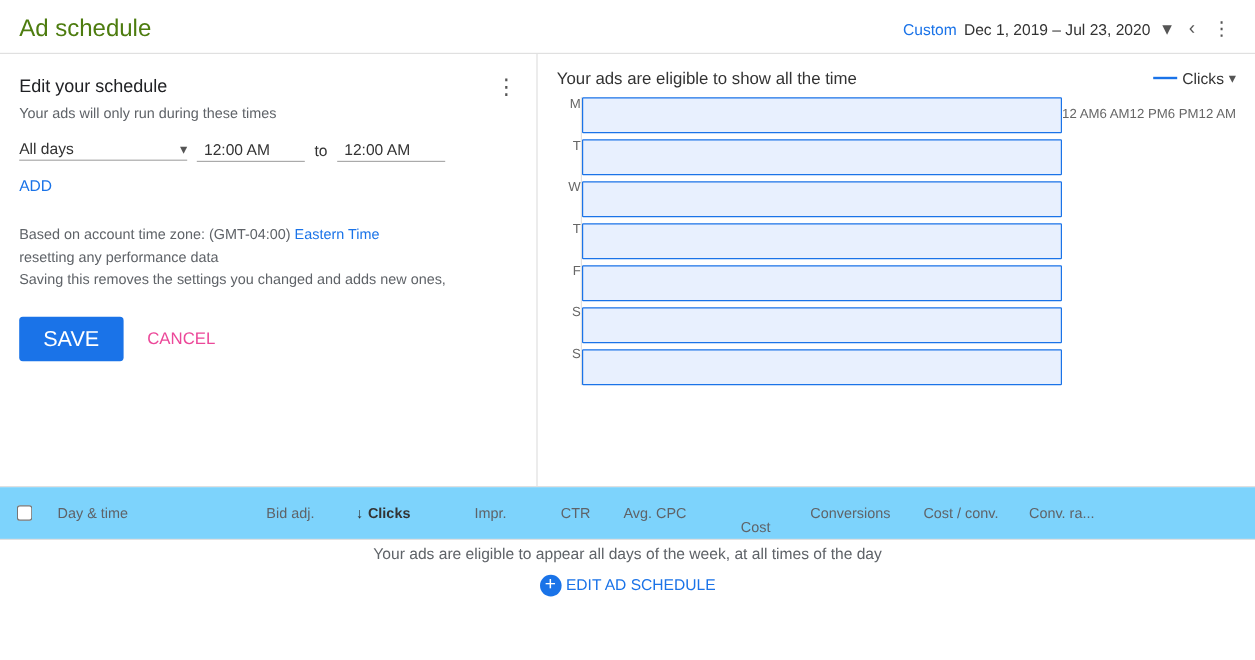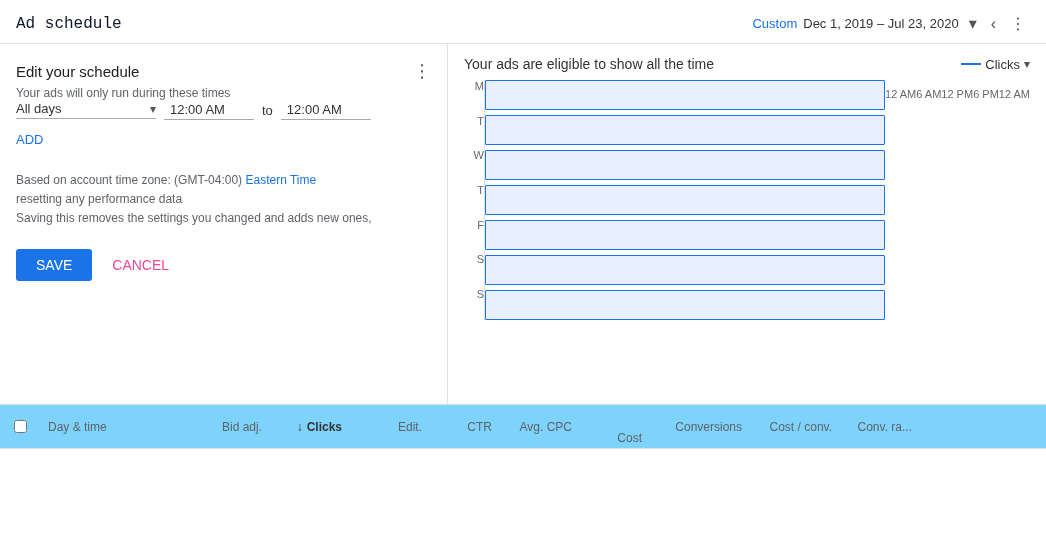--- a/index.html
+++ b/index.html
@@ -15,24 +15,23 @@
 
     
     .top-header {
       display: flex;
       align-items: center;
       justify-content: space-between;
       padding: 12px 16px 8px 16px;
       border-bottom: 1px solid #e0e0e0;
     }
     .page-title {
-      font-size: 16px;
+      font-size: 20px;
       font-weight: 400;
-      color: #0f172a;
-      font-family: Liberation Mono, monospace;
+      color: #4d7c0f;
     }
     .date-range-area {
       display: flex;
       align-items: center;
       gap: 6px;
     }
     .date-range-label {
       color: #1a73e8;
       font-size: 13px;
     }
@@ -74,20 +73,21 @@
       color: #202124;
     }
     .three-dot-icon {
       font-size: 18px;
       color: #555;
       cursor: pointer;
     }
     .subtitle {
       font-size: 12px;
       color: #5f6368;
+      margin-bottom: 14px;
     }
     .schedule-row {
       display: flex;
       align-items: center;
       gap: 8px;
       margin-bottom: 12px;
     }
     .day-select-wrapper {
       display: flex;
       align-items: center;
@@ -142,21 +142,21 @@
       display: flex;
       align-items: center;
       gap: 16px;
       margin-top: 20px;
     }
     .save-btn {
       background: #1a73e8;
       color: #fff;
       border: none;
       padding: 8px 20px;
-      font-size: 14px;
+      font-size: 18px;
       font-weight: 500;
       border-radius: 3px;
       cursor: pointer;
     }
     .cancel-btn {
       background: none;
       border: none;
       color: #ec4899;
       font-size: 14px;
       font-weight: 500;
@@ -429,21 +429,21 @@
       <span>Day &amp; time</span>
     </div>
     <div class="th bid-adj">
       <span>Bid adj.</span>
     </div>
     <div class="th clicks">
       <span class="sort-arrow">↓</span>
       <span>Clicks</span>
     </div>
     <div class="th impr">
-      <span>Edit.</span>
+      <span>Impr.</span>
     </div>
     <div class="th ctr">
       <span>CTR</span>
     </div>
     <div class="th avg-cpc">
       <span>Avg. CPC</span>
     </div>
     <div class="th cost">
       <span>Cost</span>
     </div>
@@ -451,13 +451,20 @@
       <span>Conversions</span>
     </div>
     <div class="th cost-conv">
       <span>Cost / conv.</span>
     </div>
     <div class="th conv-rate">
       <span>Conv. ra...</span>
     </div>
   </div>
 
+  <div class="table-empty-row">
+    <span>Your ads are eligible to appear all days of the week, at all times of the day</span>
+    <a class="edit-schedule-link">
+      <span class="plus-circle">+</span>
+      <span>EDIT AD SCHEDULE</span>
+    </a>
+  </div>
 </div>
 
 </body></html>

